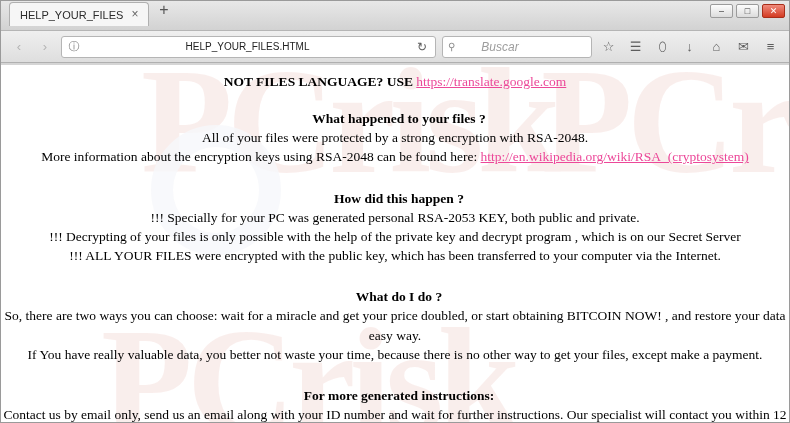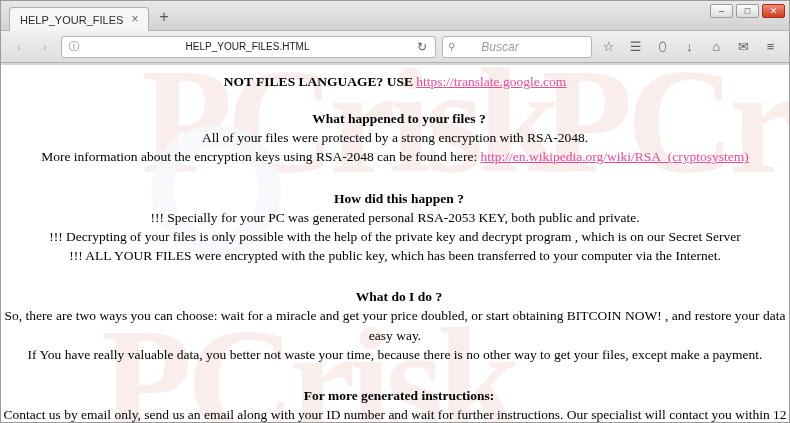--- a/index.html
+++ b/index.html
@@ -19,21 +19,20 @@
     position: relative;
     background: #d5d5d5;
     border: 1px solid #9a9a9a;
   }
 
   .titlebar {
     height: 30px;
     background: linear-gradient(#e8e8e8, #d2d2d2);
     position: relative;
     display: flex;
-    align-items: flex-end;
     padding-left: 8px;
     border-bottom: 1px solid #b5b5b5;
   }
 
   .tab {
     height: 24px;
     min-width: 140px;
     max-width: 180px;
     background: #f6f6f6;
     border: 1px solid #b0b0b0;

